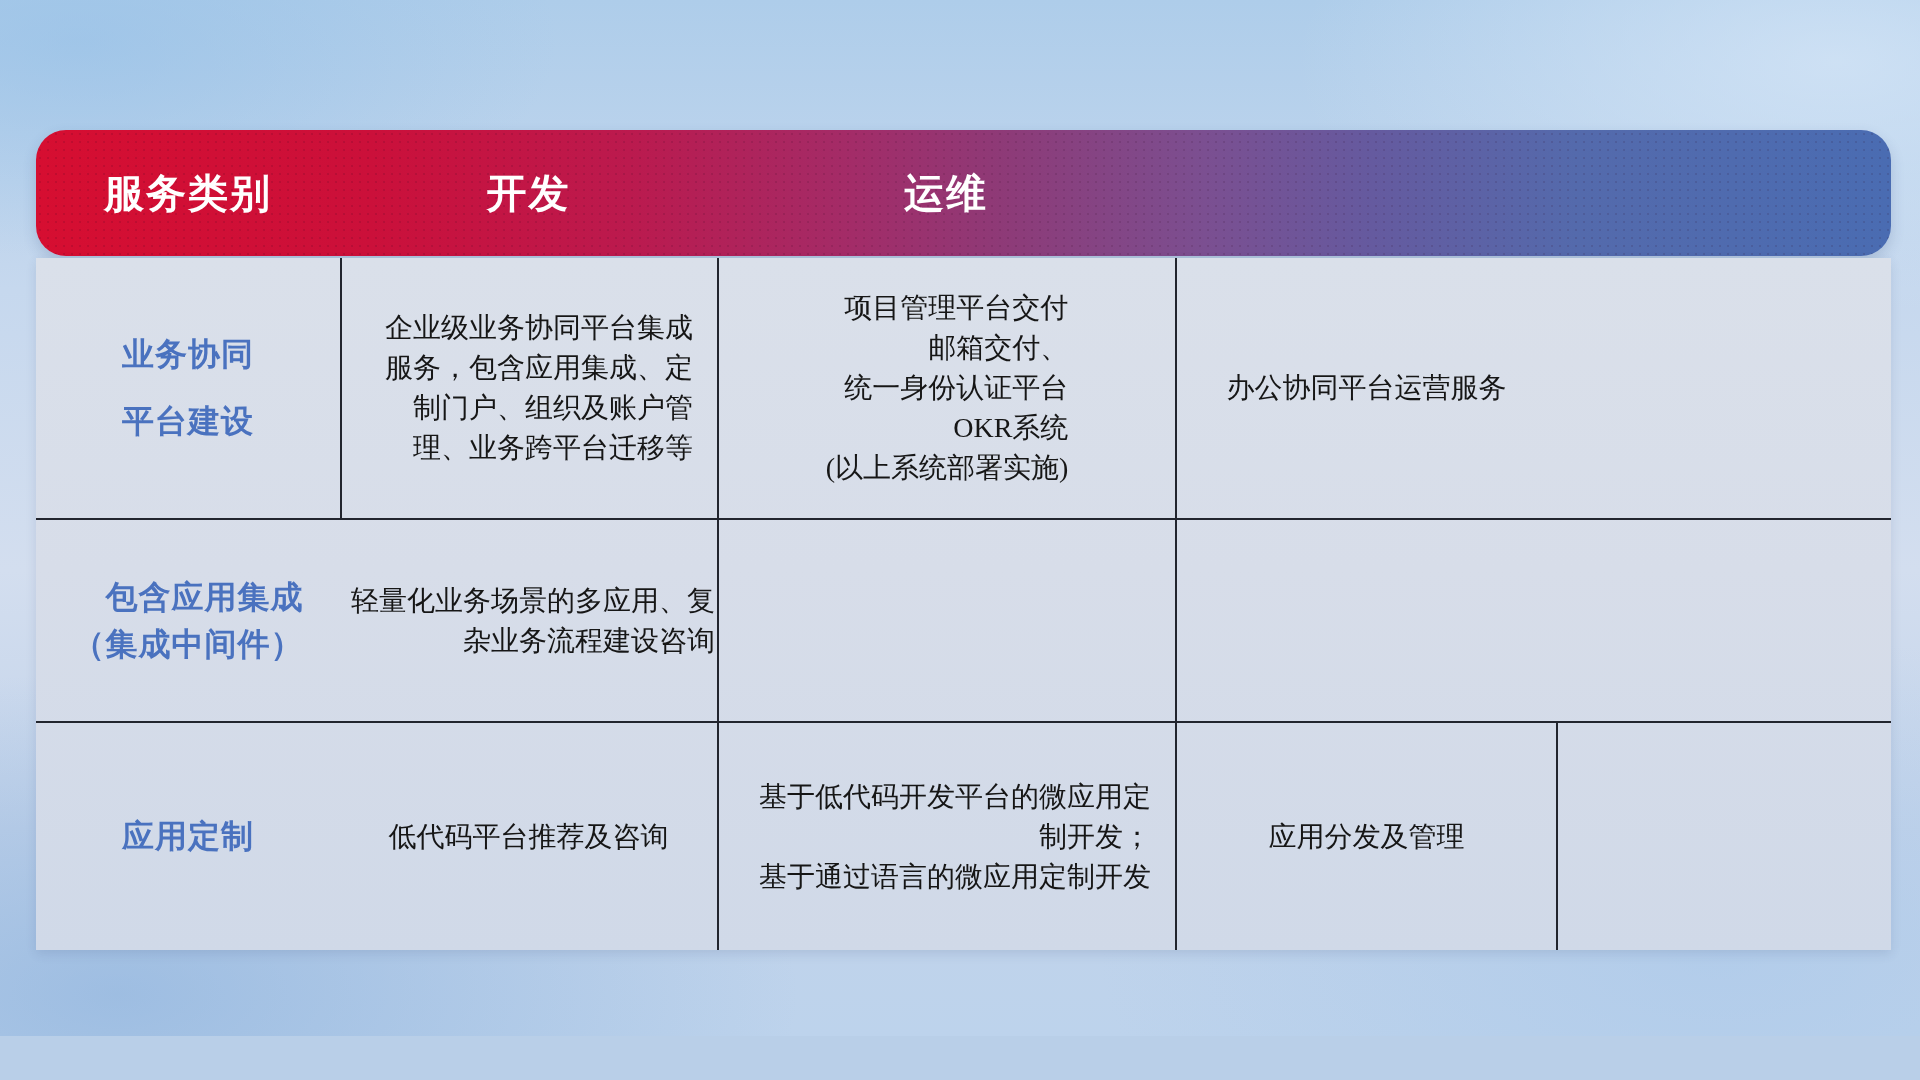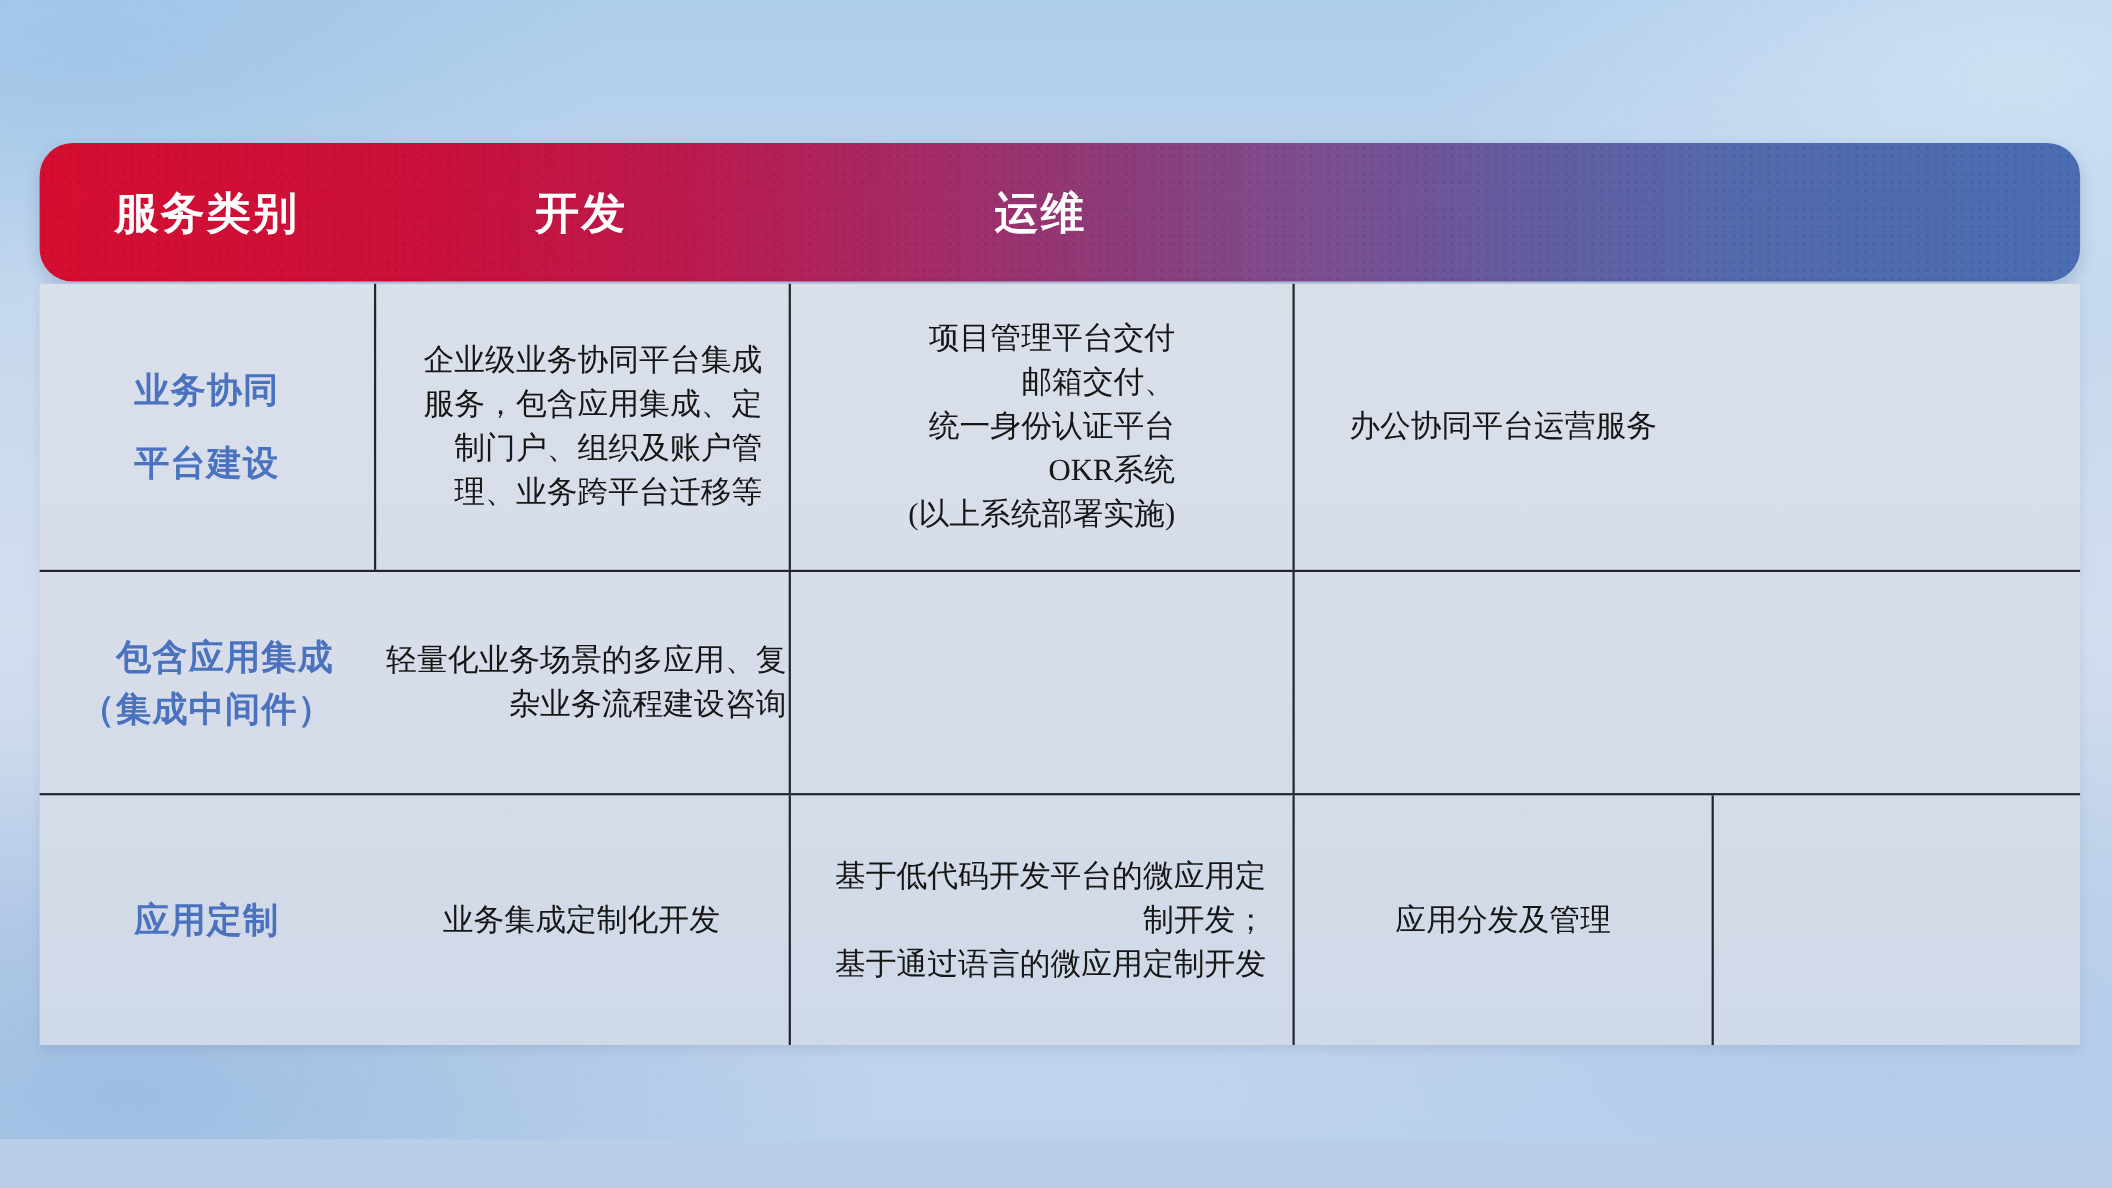--- a/index.html
+++ b/index.html
@@ -93,21 +93,21 @@
     <div class="row r2">
       <div class="cell cat">包含应用集成
 （集成中间件）</div>
       <div class="cell c-consult">轻量化业务场景的多应用、复杂业务流程建设咨询</div>
       <div class="cell vline c-deliver"></div>
       <div class="cell vline c-ops"></div>
     </div>
 
     <div class="row r3">
       <div class="cell cat">应用定制</div>
-      <div class="cell c-consult">业务集成定制化开发</div>
+      <div class="cell c-consult">低代码平台推荐及咨询</div>
       <div class="cell vline c-dev">基于低代码开发平台的微应用定制开发；
 基于通过语言的微应用定制开发</div>
       <div class="cell vline c-deliver">应用分发及管理</div>
       <div class="cell vline c-ops"></div>
     </div>
 
   </div>
 </div>
 
 </body></html>

